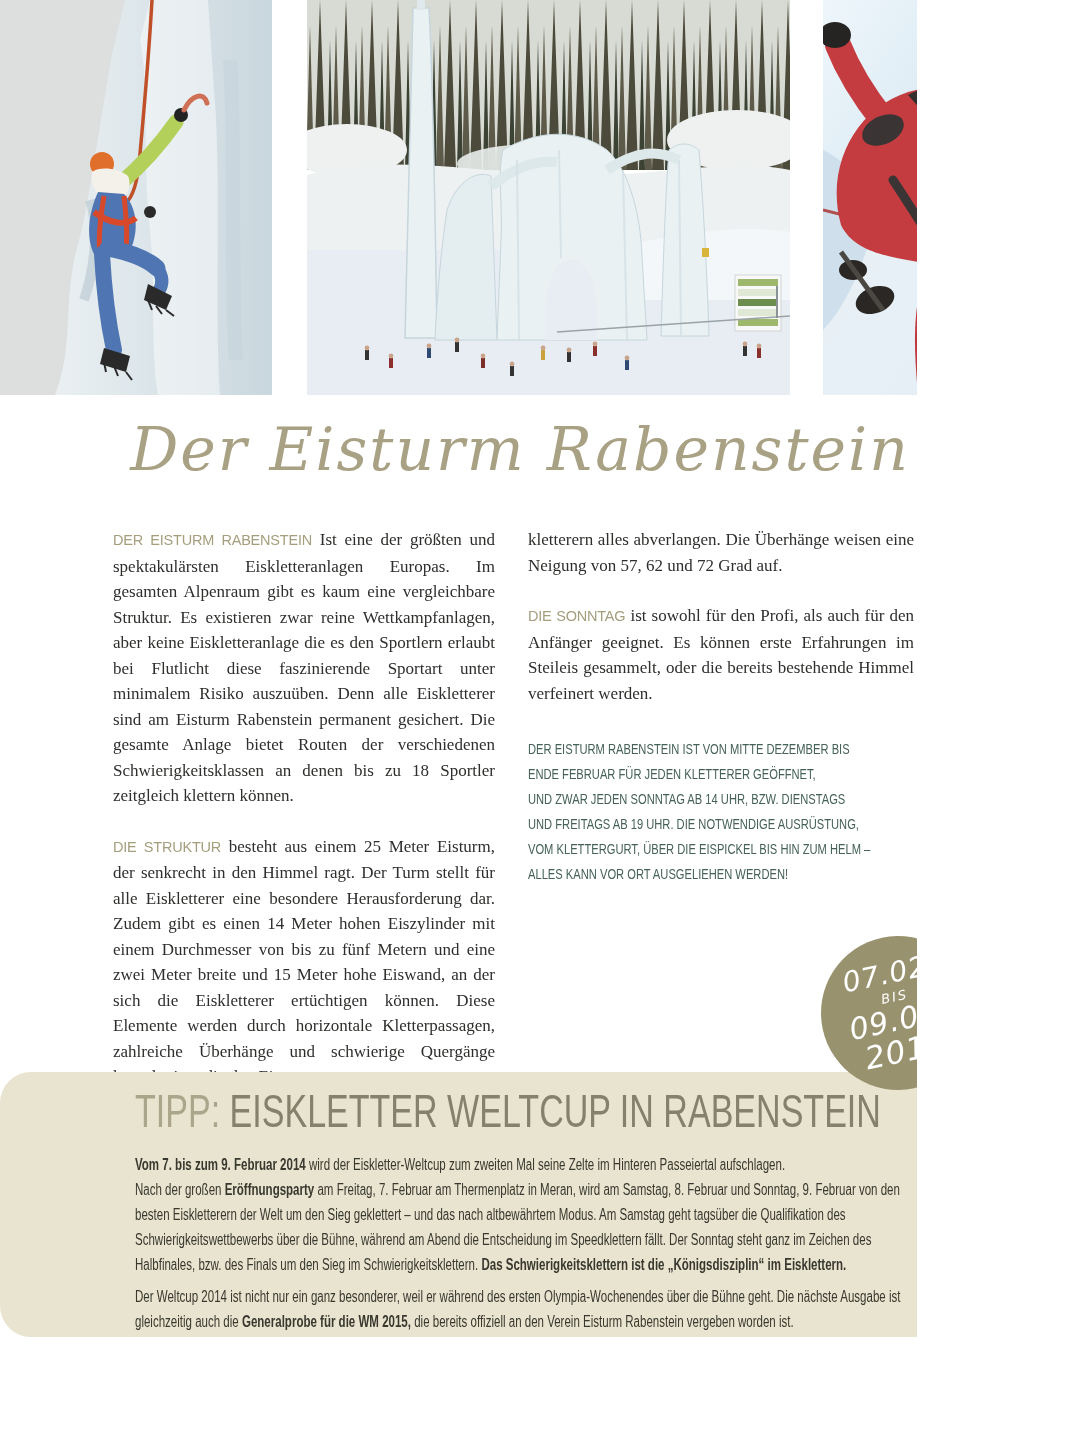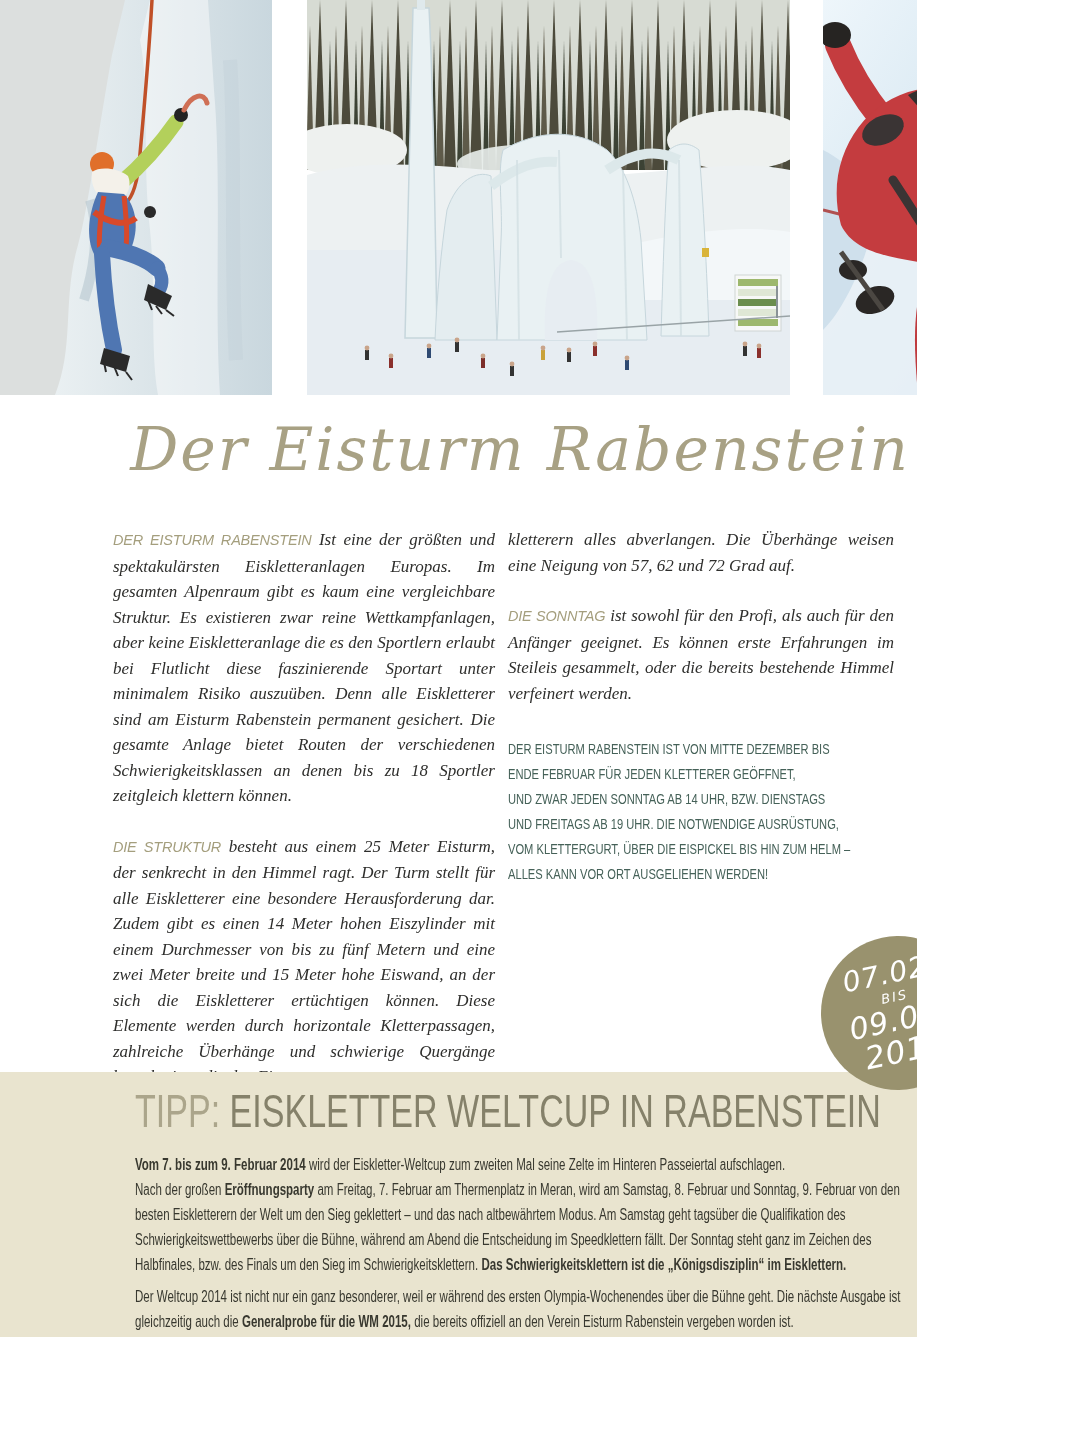--- a/index.html
+++ b/index.html
@@ -14,23 +14,23 @@
   #photo3{left:823px;width:256px;}
 
   
   .script-title{position:absolute;top:414px;left:0;width:1040px;margin:0;text-align:center;
     font-family:"DejaVu Serif",serif;font-style:italic;font-weight:normal;
     font-size:60px;letter-spacing:2px;color:var(--script-title,#a8a184);}
 
   
   .col{position:absolute;top:527px;}
   .col-left{left:113px;width:382px;}
-  .col-right{left:508px;width:386px;}
+  .col-right{left:528px;width:386px;}
   .body-p{margin:0;font-size:17px;line-height:25.5px;text-align:justify;
-    color:var(--body-text,#2e2e2c);font-style:italic;}
+    color:var(--body-text,#2e2e2c);}
   .body-p + .body-p{margin-top:25px;}
   .lead{font-family:"Liberation Sans",sans-serif;font-size:14.5px;letter-spacing:-0.2px;
     color:var(--accent-olive,#a49e7d);}
 
   .highlight{margin:30px 0 0 0;font-family:"Liberation Sans",sans-serif;
     font-size:15.5px;line-height:25px;white-space:pre-line;
     color:var(--highlight-green,#456158);
     width:536px;transform:scaleX(0.72);transform-origin:left top;}
 
   .info-box{margin-top:20px;border-left:2px solid var(--info-rule,#b7b093);
@@ -46,21 +46,21 @@
     background:var(--badge-olive,#99926e);color:var(--badge-text,#fff);z-index:3;
     display:flex;flex-direction:column;align-items:center;justify-content:center;
     transform:rotate(-12deg);font-family:"DejaVu Sans",sans-serif;font-style:italic;text-align:center;}
   .badge .b1{font-size:28px;line-height:1;letter-spacing:1px;}
   .badge .b2{font-size:13px;line-height:1;letter-spacing:2px;margin:3px 0 2px 0;}
   .badge .b3{font-size:30px;line-height:1;letter-spacing:1px;}
   .badge .b4{font-size:31px;line-height:1.05;letter-spacing:1px;}
 
   
   .tipp{position:absolute;left:0;top:1072px;width:1079px;height:265px;
-    background:var(--tipp-bg,#e9e4cf);z-index:1;}
+    background:var(--tipp-bg,#e9e4cf);z-index:1;border-radius:31px;}
   .tipp-heading{position:absolute;left:135px;top:14px;margin:0;white-space:nowrap;
     font-family:"Liberation Sans",sans-serif;font-weight:normal;font-size:46px;line-height:1.1;
     color:var(--tipp-heading,#85816a);transform:scaleX(0.74);transform-origin:left top;}
   .tipp-heading .prefix{color:var(--tipp-heading-prefix,#aba58b);}
   .tipp-p{position:absolute;left:135px;margin:0;width:1070px;
     font-family:"Liberation Sans",sans-serif;font-size:16px;line-height:25px;
     color:var(--sans-text,#38382f);transform:scaleX(0.72);transform-origin:left top;}
   .tipp-p b{font-weight:bold;}
   .tipp-p1{top:80px;}
   .tipp-p2{top:212px;}

